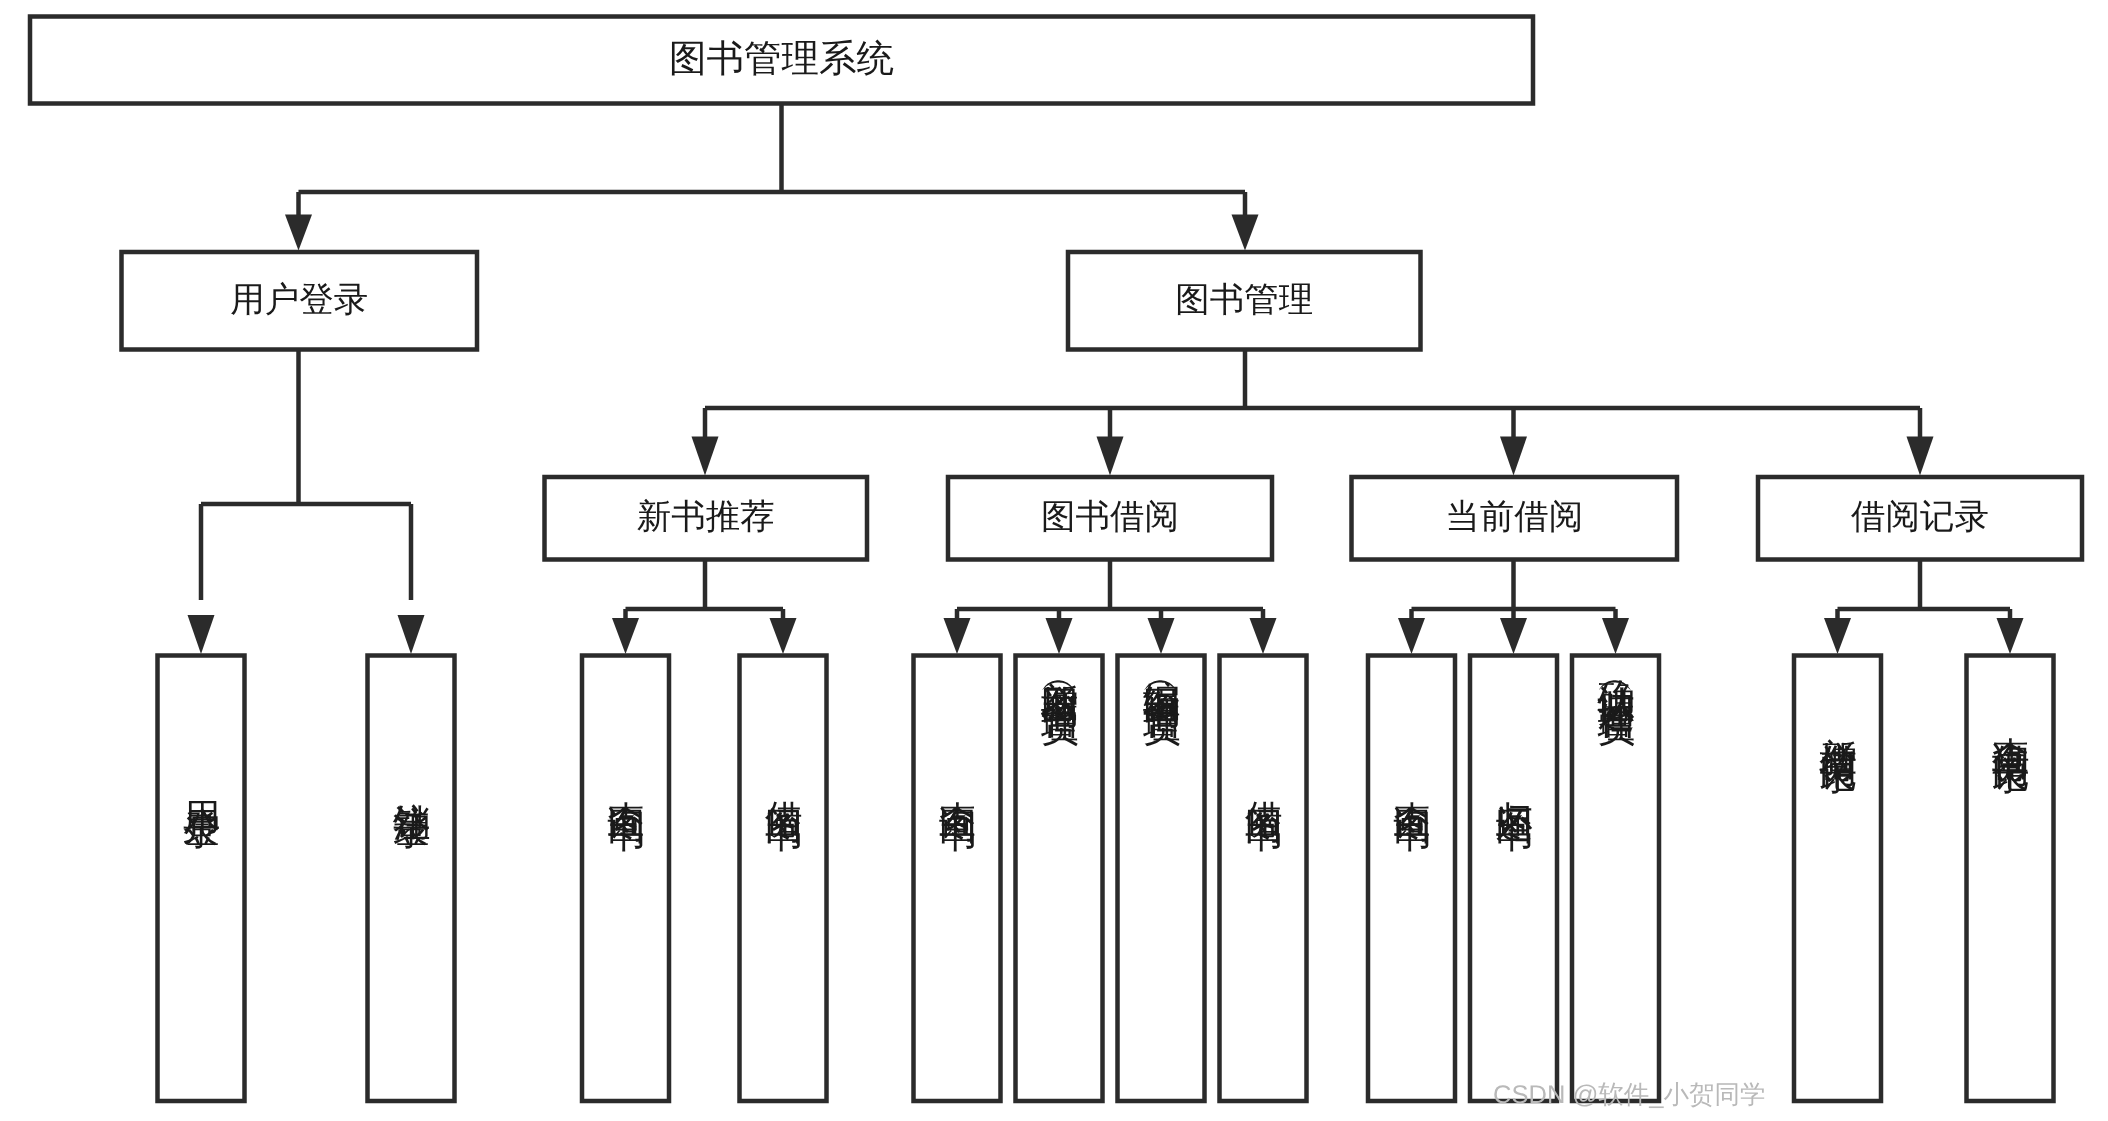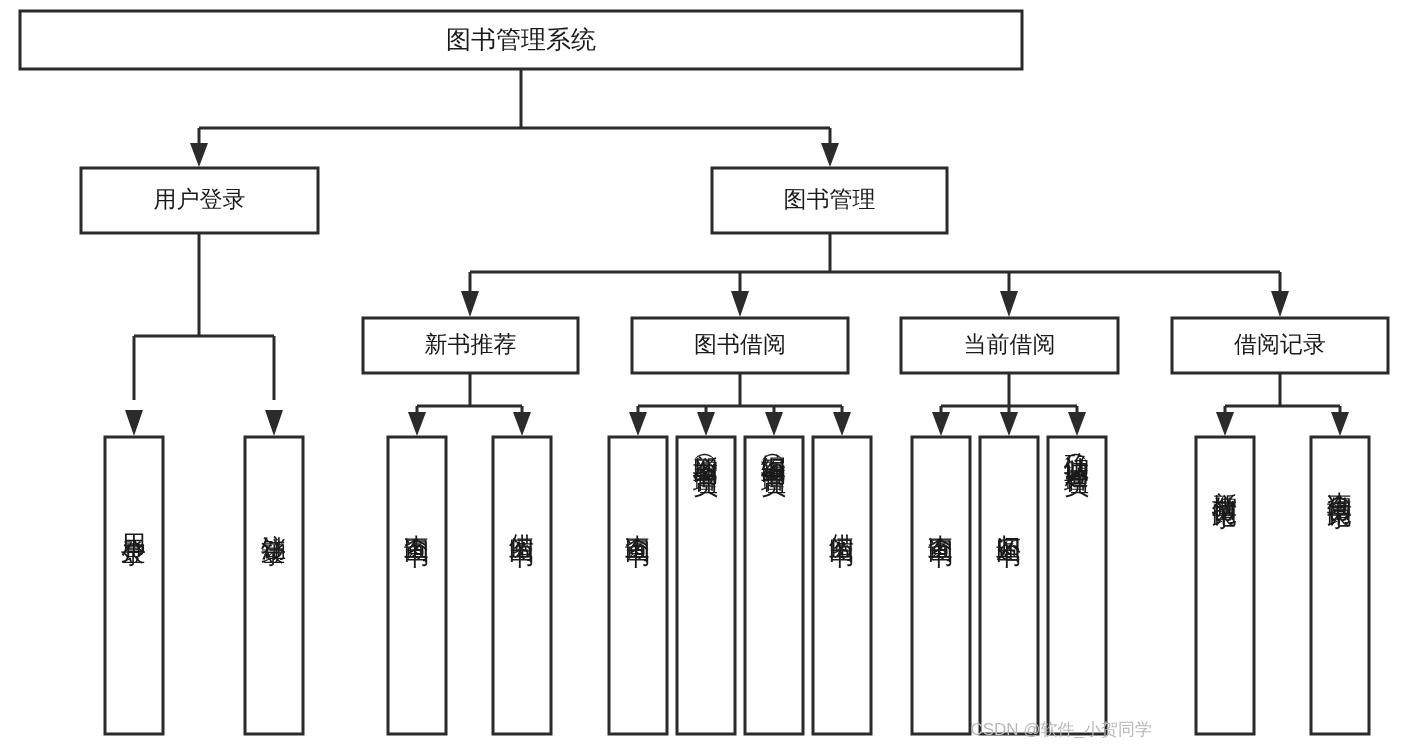--- a/index.html
+++ b/index.html
@@ -33,21 +33,21 @@
     font-size:25px;
     writing-mode:vertical-rl;
     text-orientation:upright;
     glyph-orientation-vertical:0;
     text-anchor:middle;
     letter-spacing:3px;
   }
 
   .watermark{
     position:absolute;
-    right:25px;bottom:6px;
+    right:0;bottom:6px;
     font-size:17px;
     color:#b9b9b9;
     font-family:"Liberation Sans","DejaVu Sans",sans-serif;
     white-space:nowrap;
     pointer-events:none;
     user-select:none;
   }
 </style>
 </head>
 <body>

